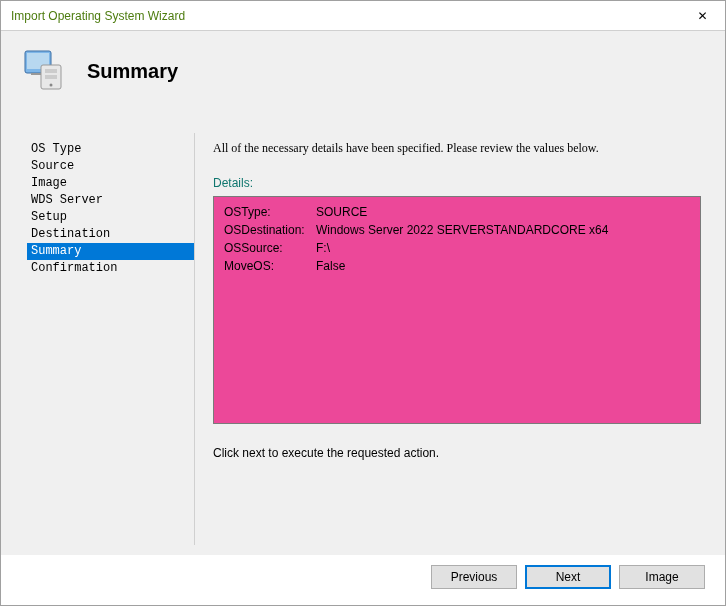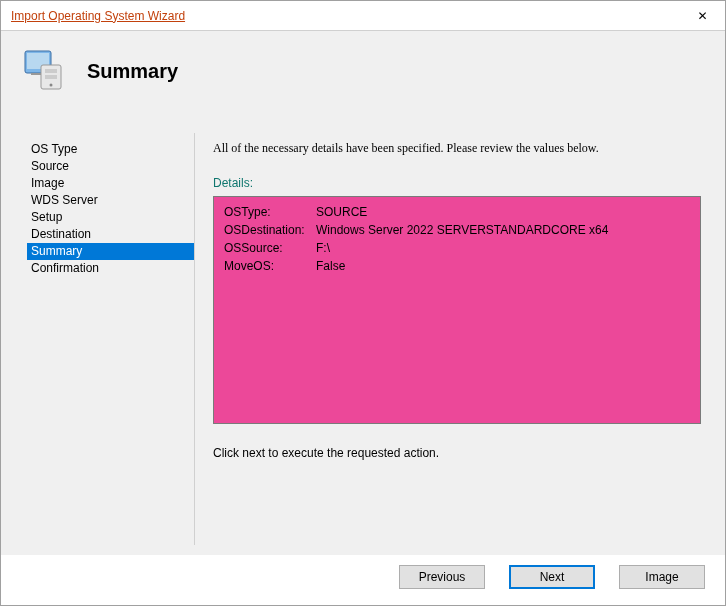--- a/index.html
+++ b/index.html
@@ -21,22 +21,21 @@
       height: 30px;
       display: flex;
       align-items: center;
       justify-content: space-between;
       padding: 0 0 0 10px;
       border-bottom: 1px solid #d0d0d0;
       background: #fff;
     }
     .titlebar-text {
       font-size: 12px;
-      color: #c2410c;
-      text-decoration: underline;
+      color: #4d7c0f;
     }
     .close-btn {
       width: 45px;
       height: 29px;
       display: flex;
       align-items: center;
       justify-content: center;
       font-size: 13px;
       color: #000;
     }
@@ -66,20 +65,21 @@
     .sidebar {
       width: 193px;
       padding: 30px 0 0 26px;
     }
     .sidebar-item {
       height: 17px;
       line-height: 17px;
       padding: 0 4px;
       color: #000;
       cursor: default;
+      font-family: Liberation Mono, monospace;
     }
     .sidebar-item.selected {
       background: #0078d7;
       color: #fff;
     }
     .divider-v {
       width: 1px;
       background: #d0d0d0;
       margin-top: 22px;
       margin-bottom: 10px;
@@ -116,21 +116,21 @@
     }
     .footer-text {
       margin-top: 22px;
       color: #000;
     }
     .button-bar {
       position: absolute;
       bottom: 16px;
       right: 20px;
       display: flex;
-      gap: 24px;
+      gap: 8px;
     }
     .btn {
       width: 86px;
       height: 24px;
       background: #e1e1e1;
       border: 1px solid #adadad;
       color: #000;
       font-size: 12px;
       cursor: pointer;
       display: flex;

